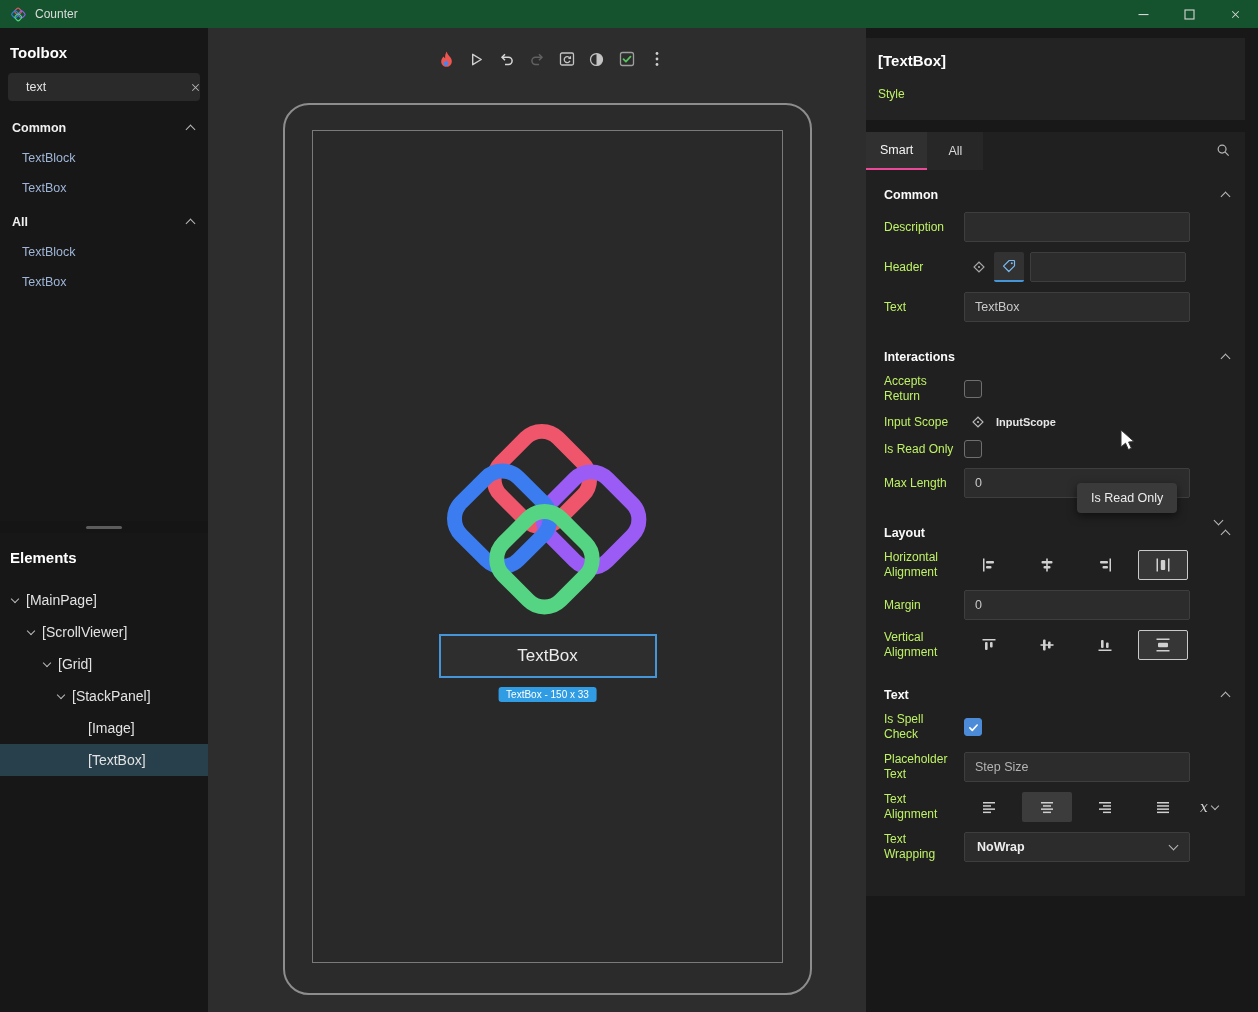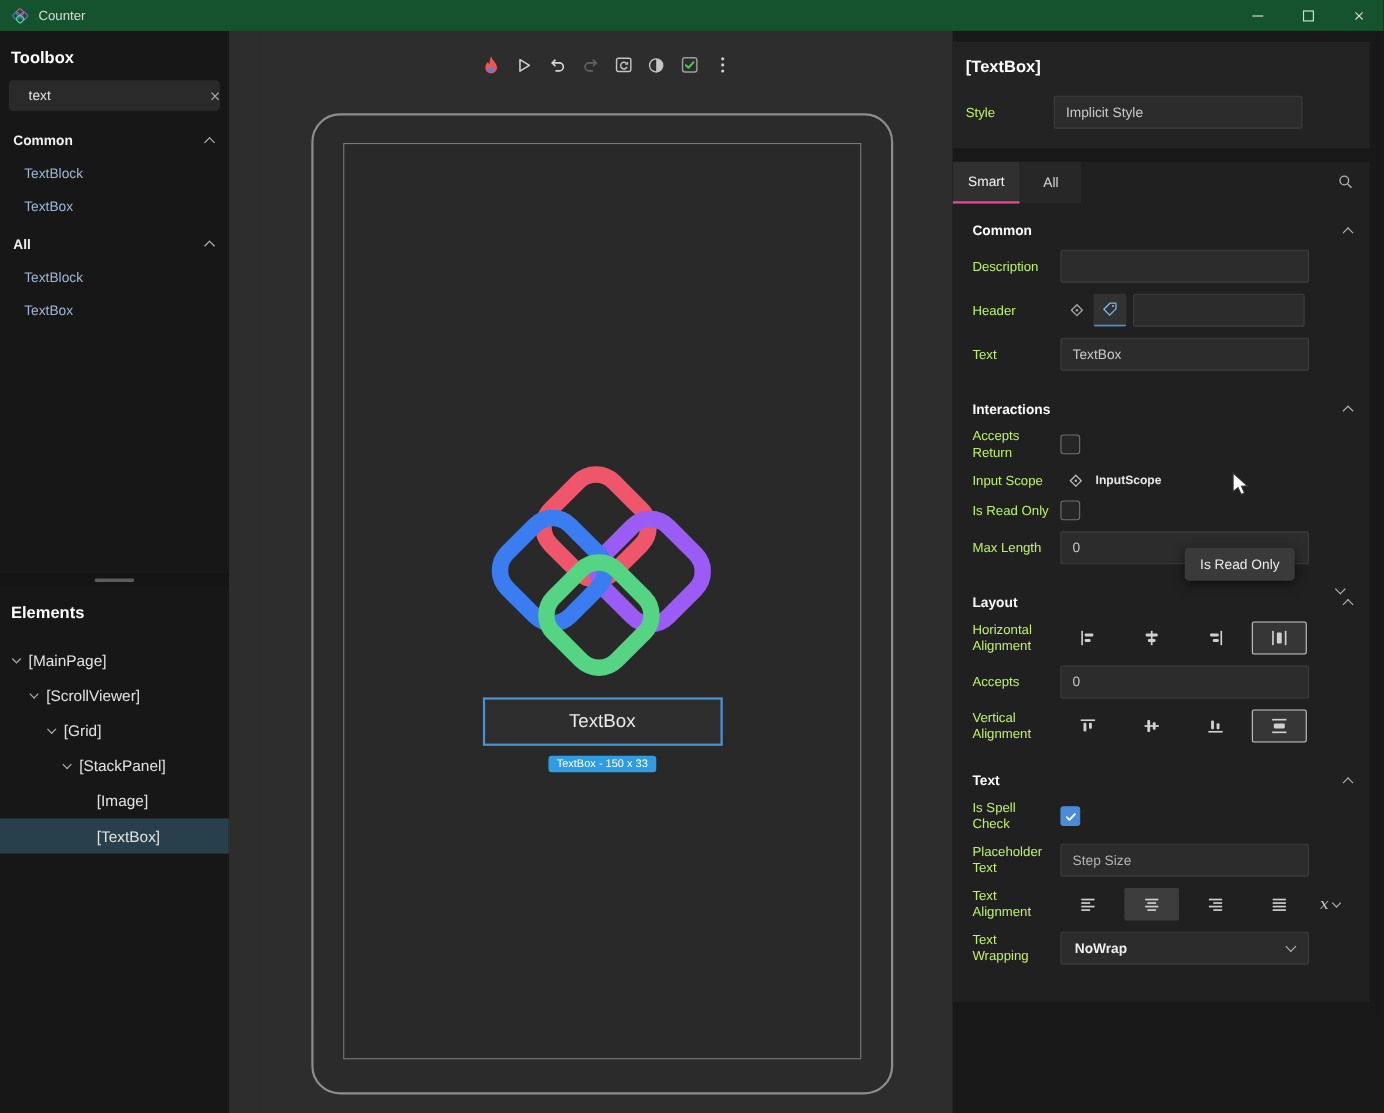--- a/index.html
+++ b/index.html
@@ -367,21 +367,20 @@
       </div>
     </div>
   </div>
 
   <div class="inspector">
 
     <div class="insp-head-card">
       <div class="insp-title">[TextBox]</div>
       <div class="prop-row">
         <div class="prop-label">Style</div>
-        <input class="tinput" type="text" value="Implicit Style" style="">
       </div>
     </div>
 
     <div class="insp-body">
 
       <div class="tabs-row">
         <div class="tab selected">Smart</div>
         <div class="tab">All</div>
         <svg class="tabs-search" width="15" height="15" viewBox="0 0 16 16">
             <use href="#i-search"></use>
@@ -469,21 +468,21 @@
                 </svg>
               </div>
             <div class="align-btn selected">
                 <svg width="16" height="16" viewBox="0 0 16 16">
                   <use href="#i-has"></use>
                 </svg>
               </div>
           </div>
         </div>
         <div class="prop-row">
-          <div class="prop-label">Accepts</div>
+          <div class="prop-label">Margin</div>
           <input class="tinput" type="text" value="0" style="">
         </div>
         <div class="prop-row">
           <div class="prop-label">Vertical Alignment</div>
           <div class="align-group">
             <div class="align-btn">
                 <svg width="16" height="16" viewBox="0 0 16 16">
                   <use href="#i-vat"></use>
                 </svg>
               </div>

